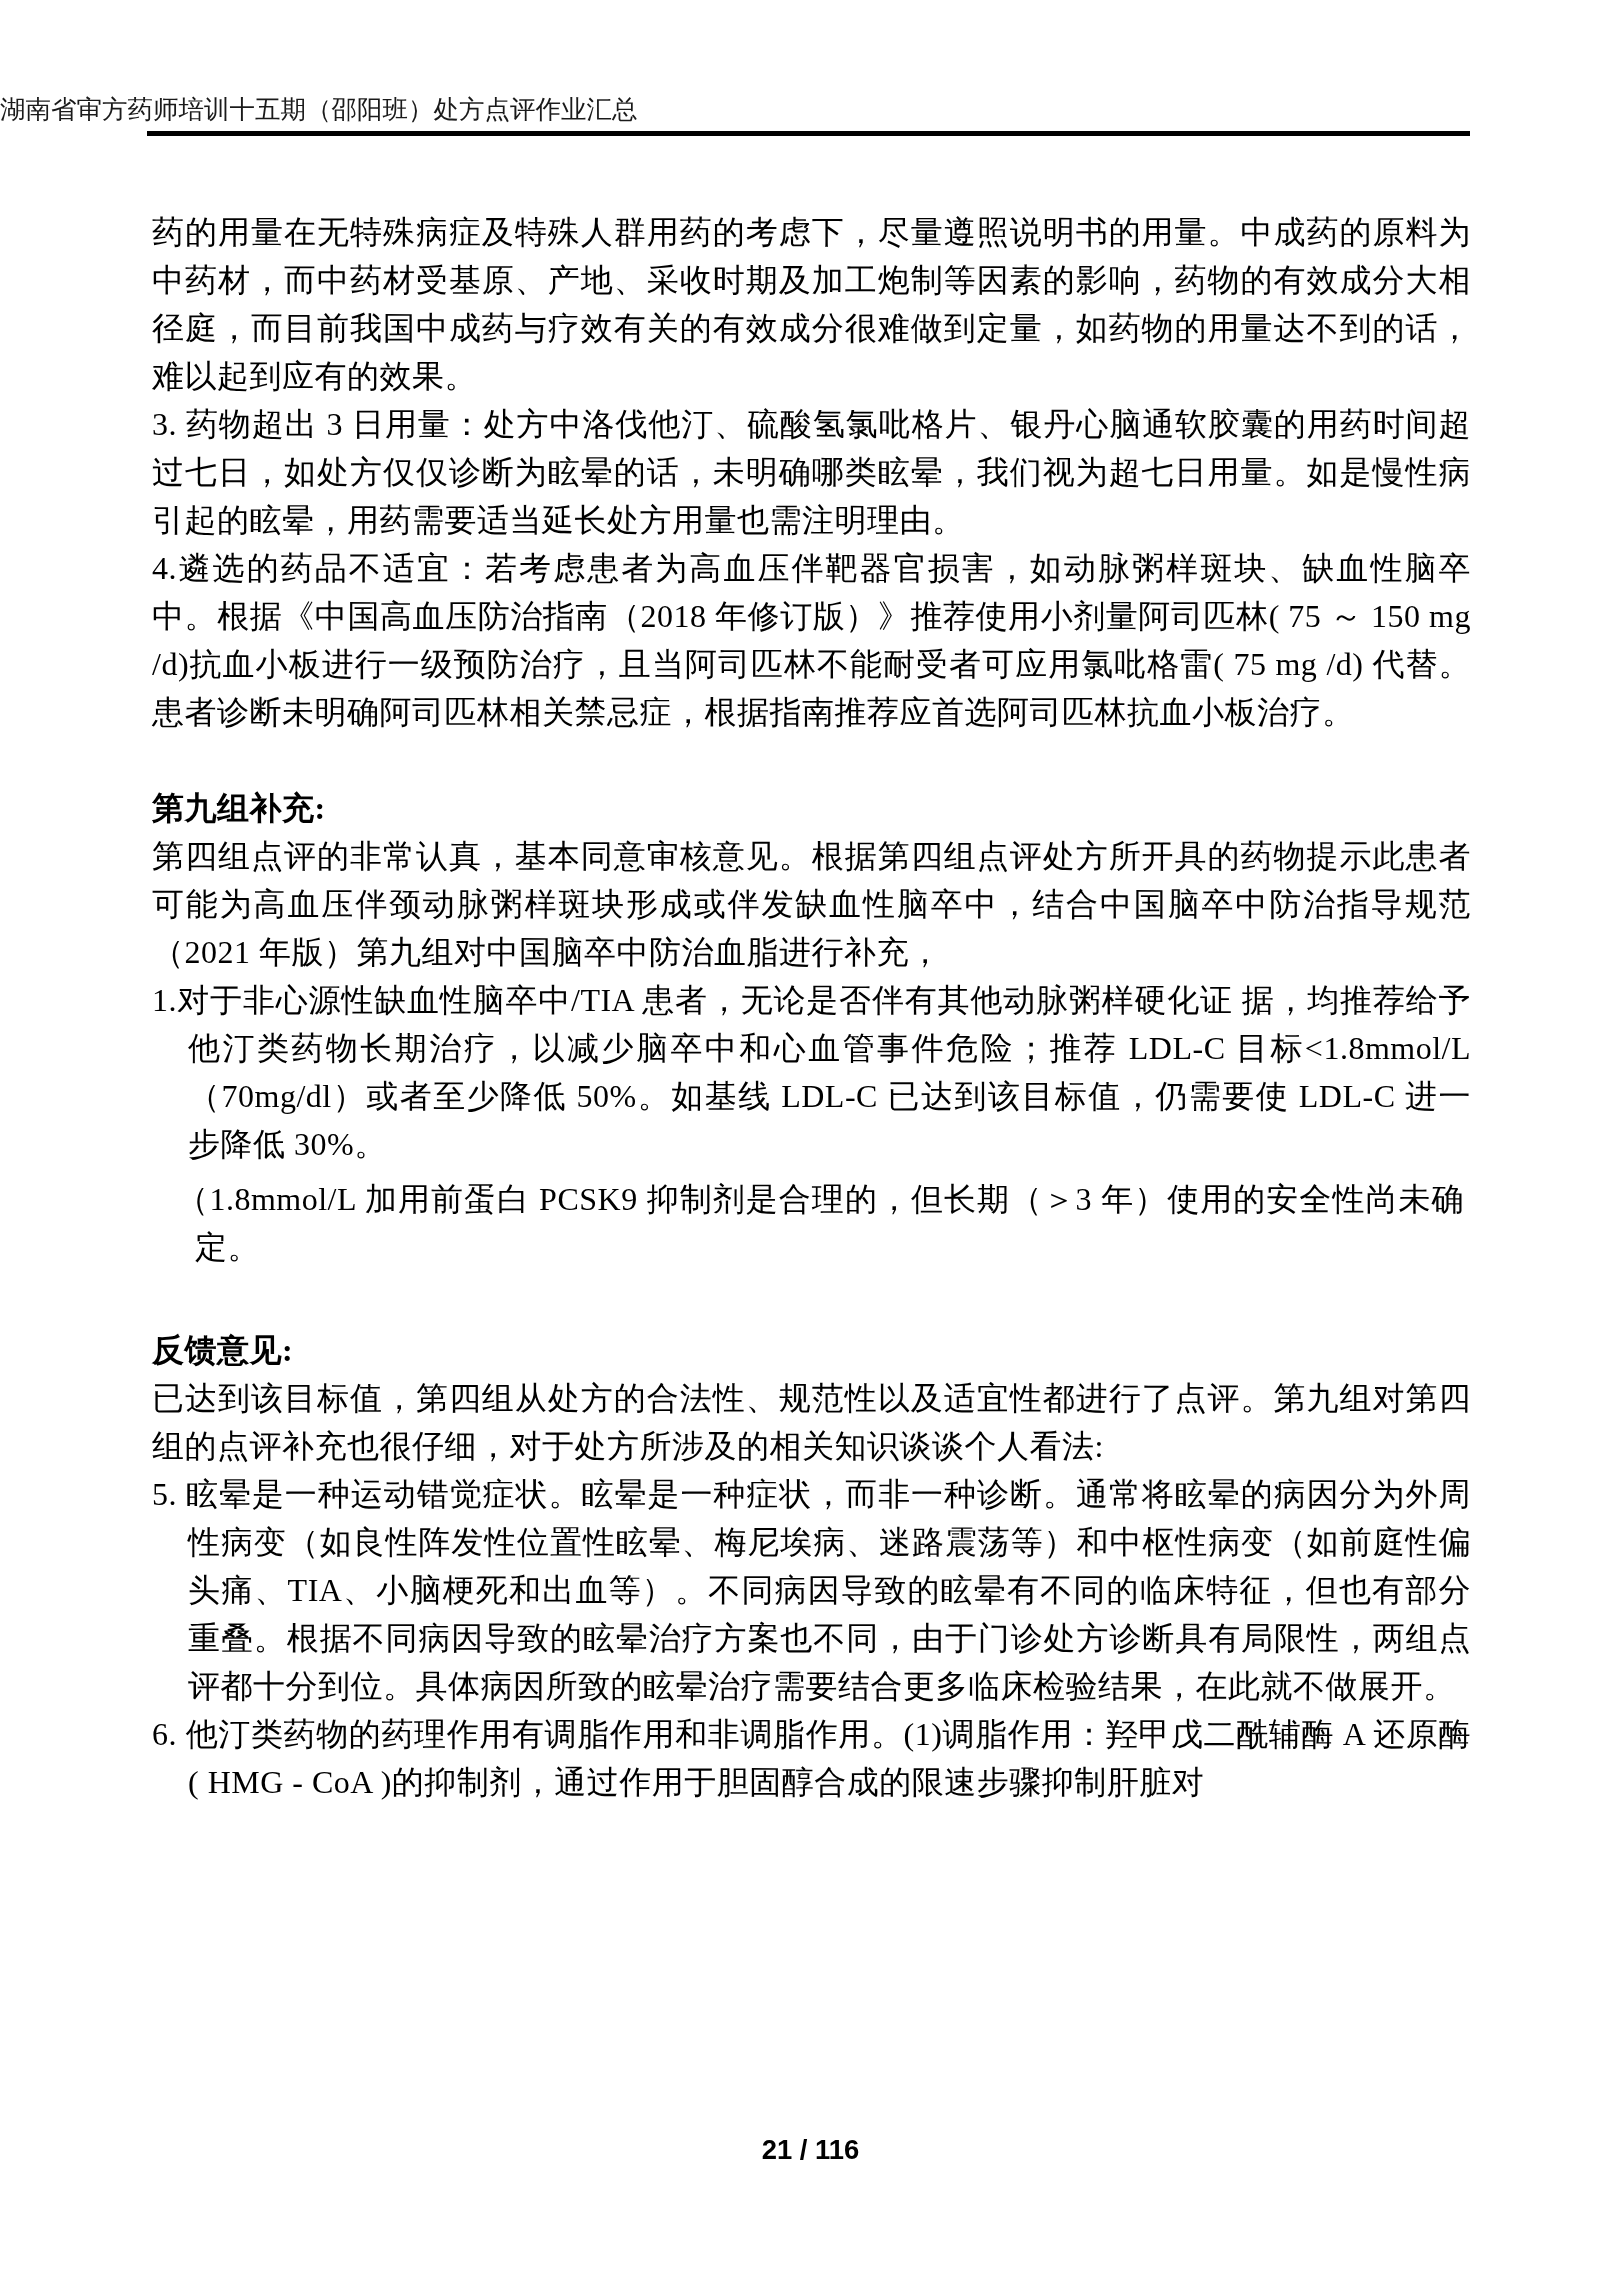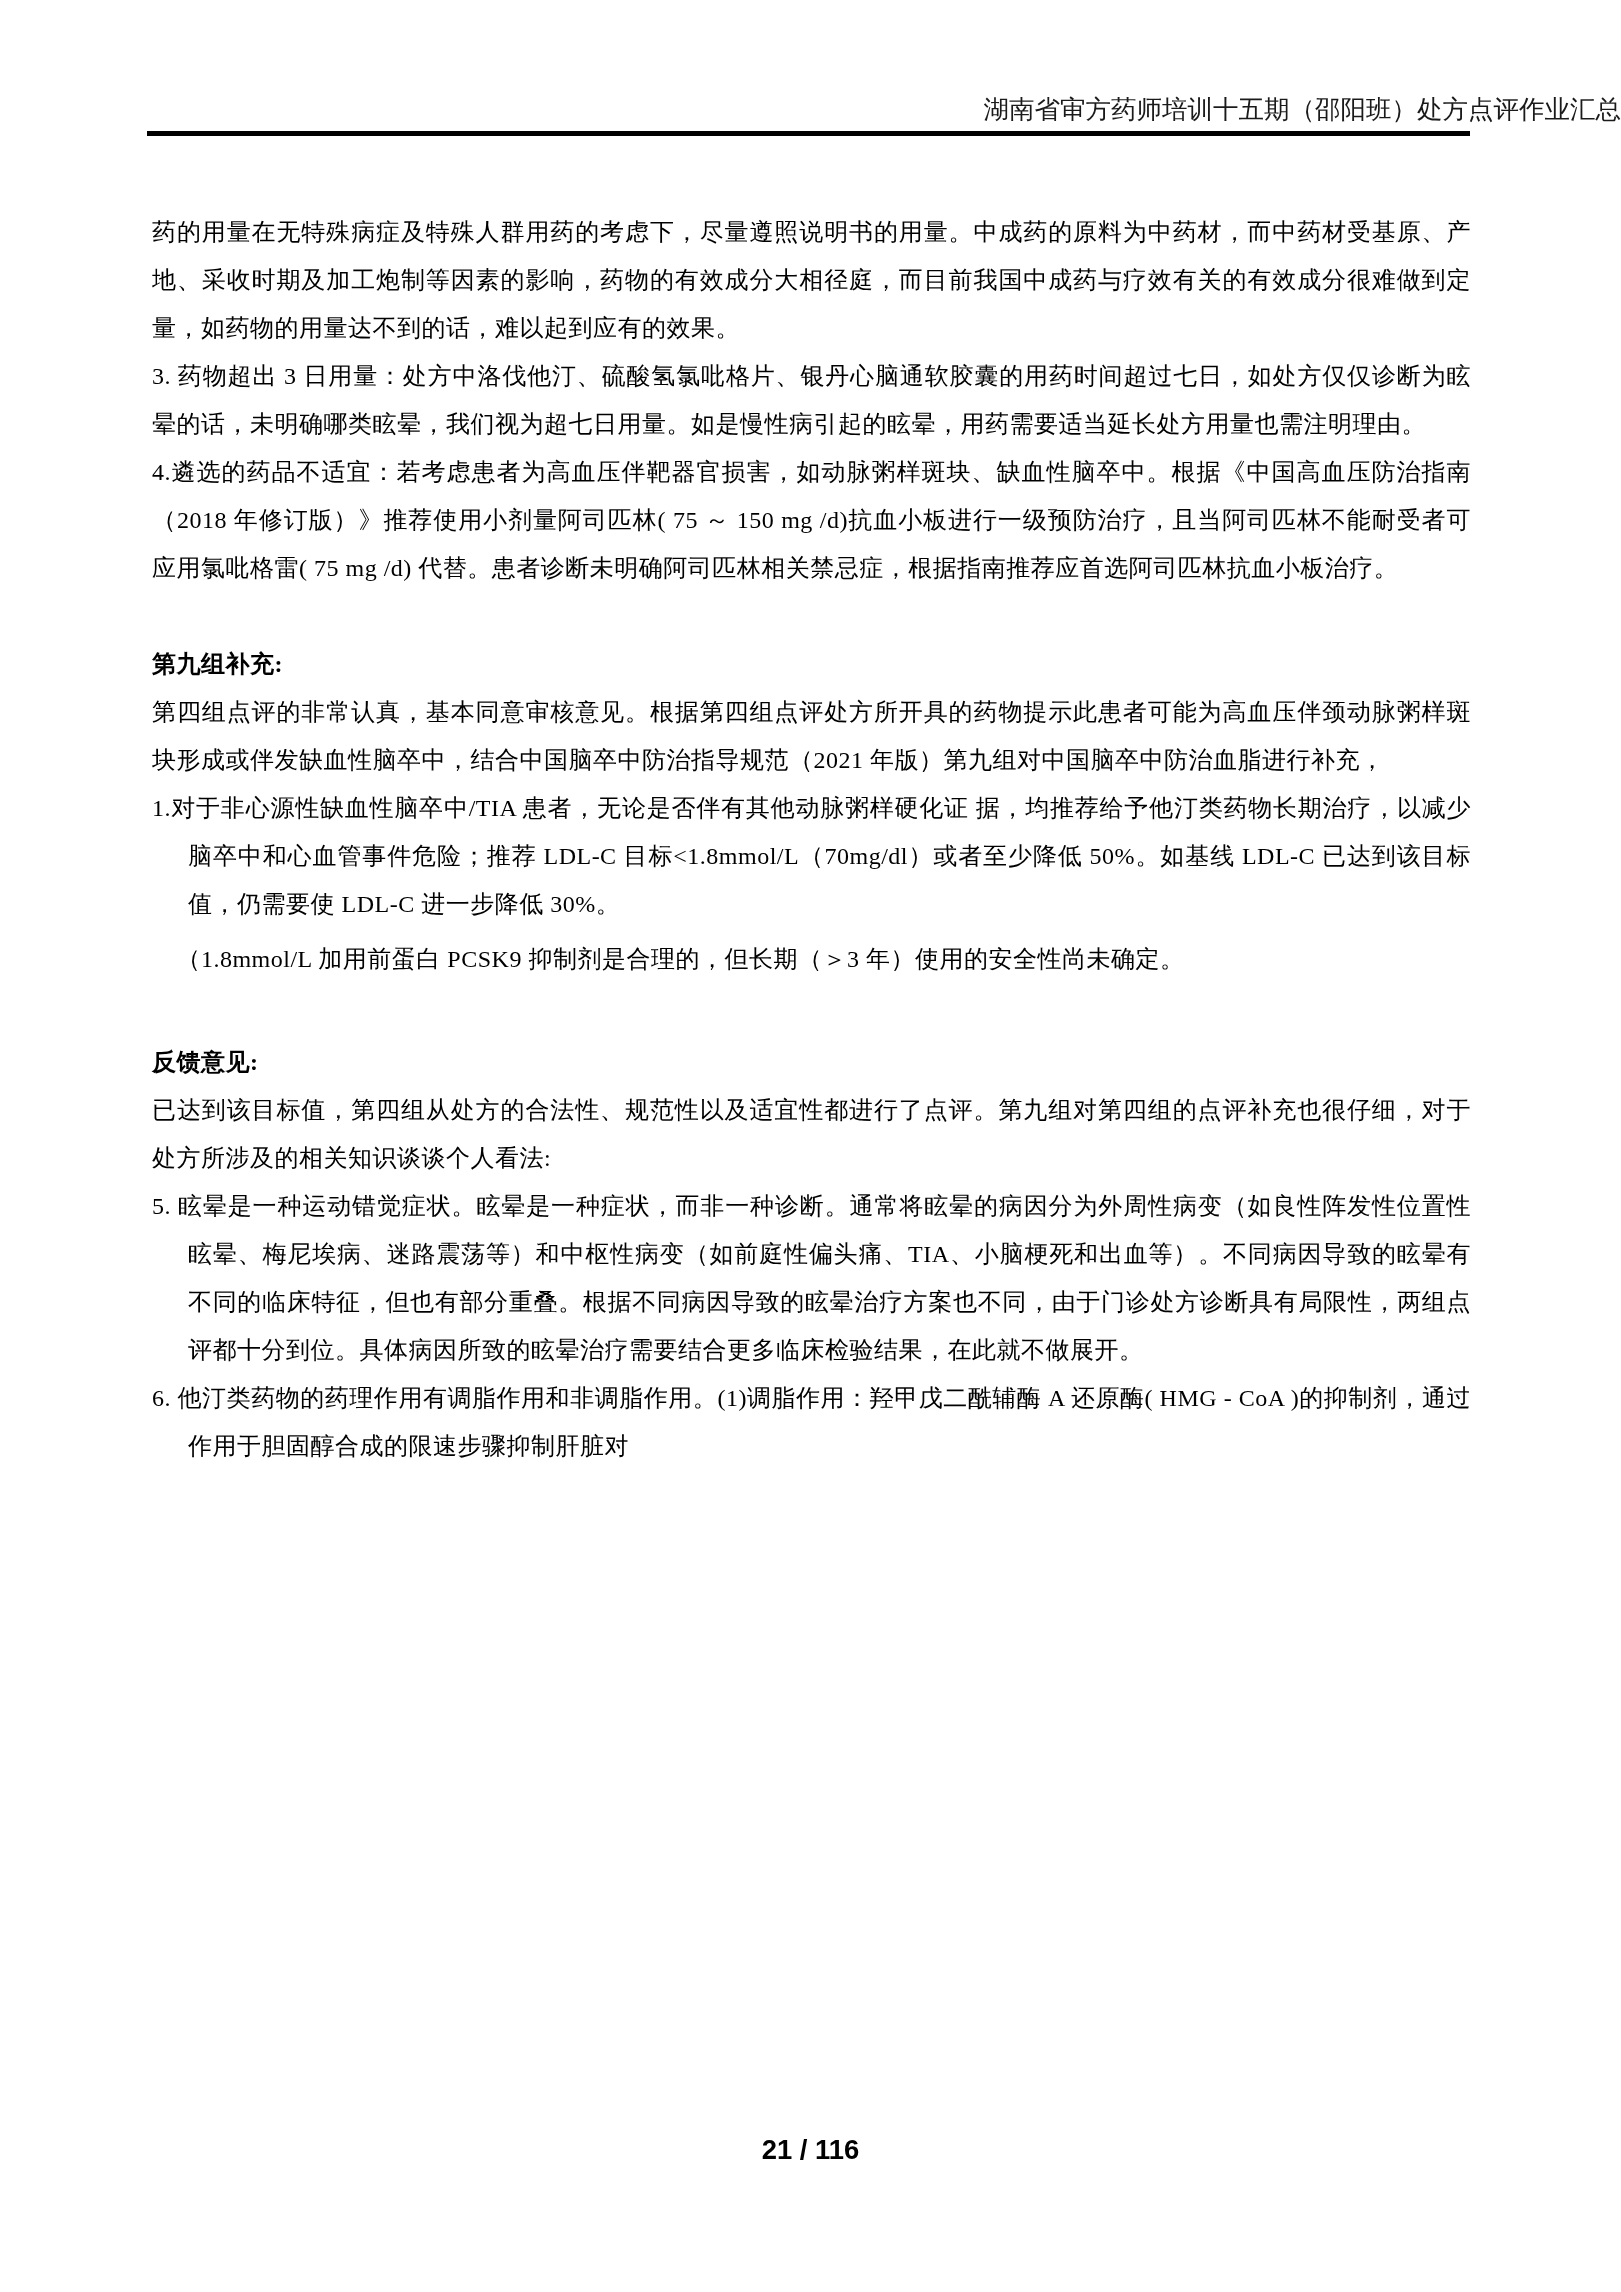--- a/index.html
+++ b/index.html
@@ -10,39 +10,39 @@
     background: #ffffff;
     color: #000000;
     font-family: "Liberation Serif", "DejaVu Serif", serif;
     overflow: hidden;
   }
   .header-title {
     position: absolute;
     top: 95px;
     left: 0;
     width: 100%;
-    text-align: right;
+    text-align: left;
     font-size: 25.5px;
     line-height: 29px;
     color: #1a1a1a;
   }
   .header-rule {
     position: absolute;
     top: 131px;
     left: 147px;
     width: 1323px;
     height: 4.9px;
     background: #000000;
   }
   .body-text {
     position: absolute;
     top: 208px;
     left: 152px;
     width: 1319px;
-    font-size: 24px;
+    font-size: 32px;
     line-height: 48px;
     letter-spacing: 0.5px;
     text-align: justify;
     text-justify: inter-character;
   }
   .para { margin: 0; }
   .heading { margin: 0; font-weight: bold; }
   .hang {
     margin: 0;
     padding-left: 36px;

